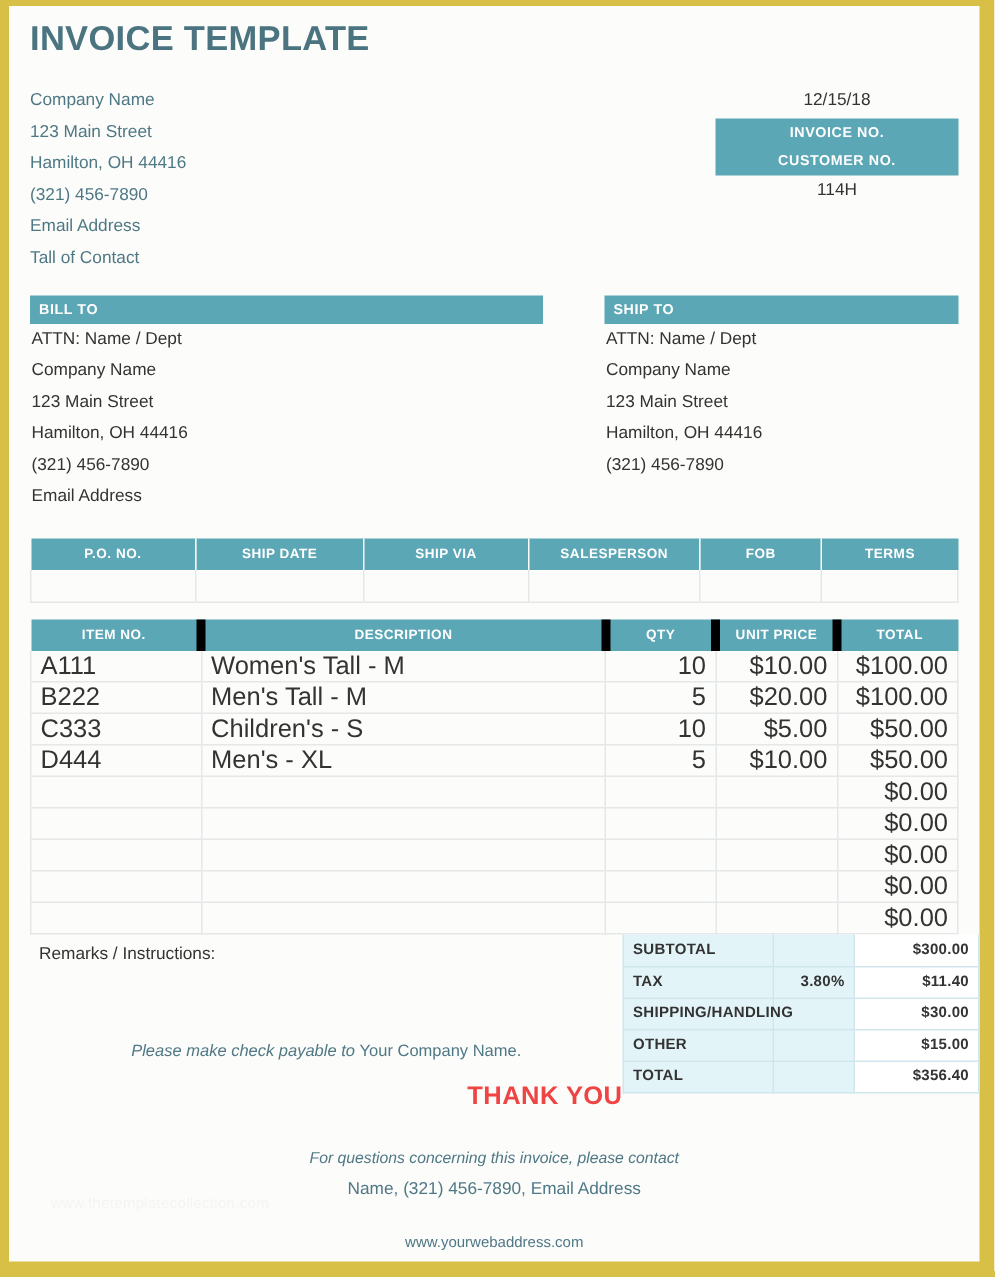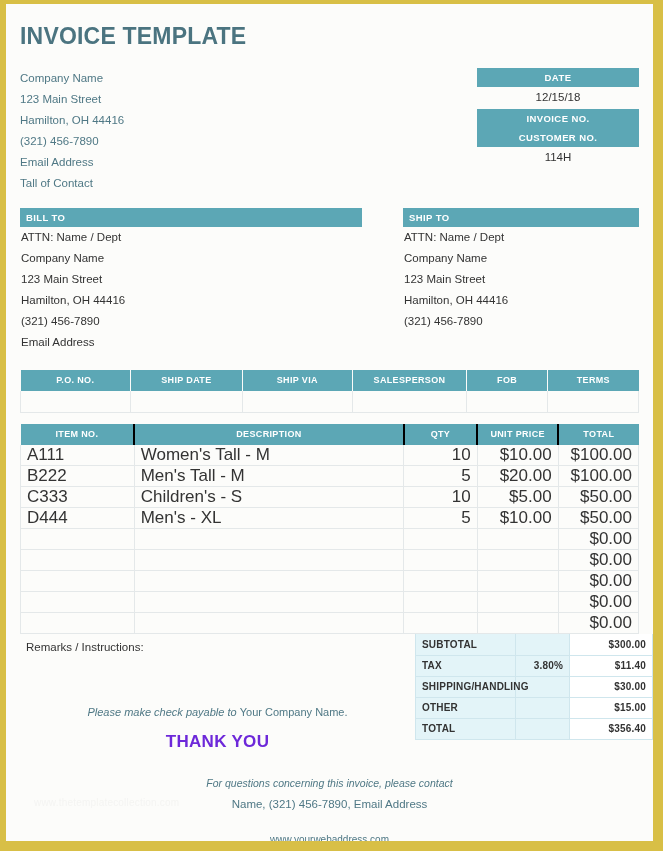--- a/index.html
+++ b/index.html
@@ -19,21 +19,21 @@
     background: #d8bf46;
     padding: 4px 10px 10px 6px;
     overflow: hidden;
   }
 
   #sheet {
     position: relative;
     width: 100%;
     height: 100%;
     background: #fcfcfa;
-    padding: 13px 14px;
+    padding: 2px 14px;
     overflow: hidden;
   }
 
   
   .title {
     font-size: 23px;
     font-weight: bold;
     color: #4b7480;
     letter-spacing: 0.2px;
     padding-top: 7px;
@@ -138,21 +138,21 @@
   .items-table { margin-top: 11px; }
 
   .items-table th {
     background: #5ca7b5;
     color: #ffffff;
     font-size: 9px;
     font-weight: bold;
     letter-spacing: 0.35px;
     text-align: center;
     padding: 5px 0;
-    border-right: 2px solid #000000;
+    border-right: 6px solid #000000;
     line-height: 11px;
   }
   .items-table th:last-child { border-right: none; }
 
   .items-table td {
     font-size: 17px;
     color: #333333;
     height: 21px;
     border: 1px solid #e4e8e9;
     border-top: none;
@@ -193,22 +193,22 @@
     color: #4f7885;
     text-align: center;
     margin-top: 50px;
     line-height: 14px;
   }
   .payable i { font-style: italic; }
 
   .thankyou {
     font-size: 17px;
     font-weight: bold;
-    color: #6d28d9;
-    text-align: center;
+    color: #ef4444;
+    text-align: right;
     margin-top: 13px;
     letter-spacing: 0.3px;
   }
 
   .totals-col {
     width: 238px;
     flex: none;
   }
 
   .totals-table { width: 100%; }
@@ -288,21 +288,20 @@
       <div class="company-block">
         <div class="company-line">Company Name</div>
         <div class="company-line">123 Main Street</div>
         <div class="company-line">Hamilton, OH 44416</div>
         <div class="company-line">(321) 456-7890</div>
         <div class="company-line">Email Address</div>
         <div class="company-line">Tall of Contact</div>
       </div>
 
       <div class="meta-block">
-        <div class="meta-label">DATE</div>
         <div class="meta-value">12/15/18</div>
 
         <div class="meta-label">INVOICE NO.</div>
 
         <div class="meta-label">CUSTOMER NO.</div>
         <div class="meta-value">114H</div>
       </div>
 
     </div>
 

